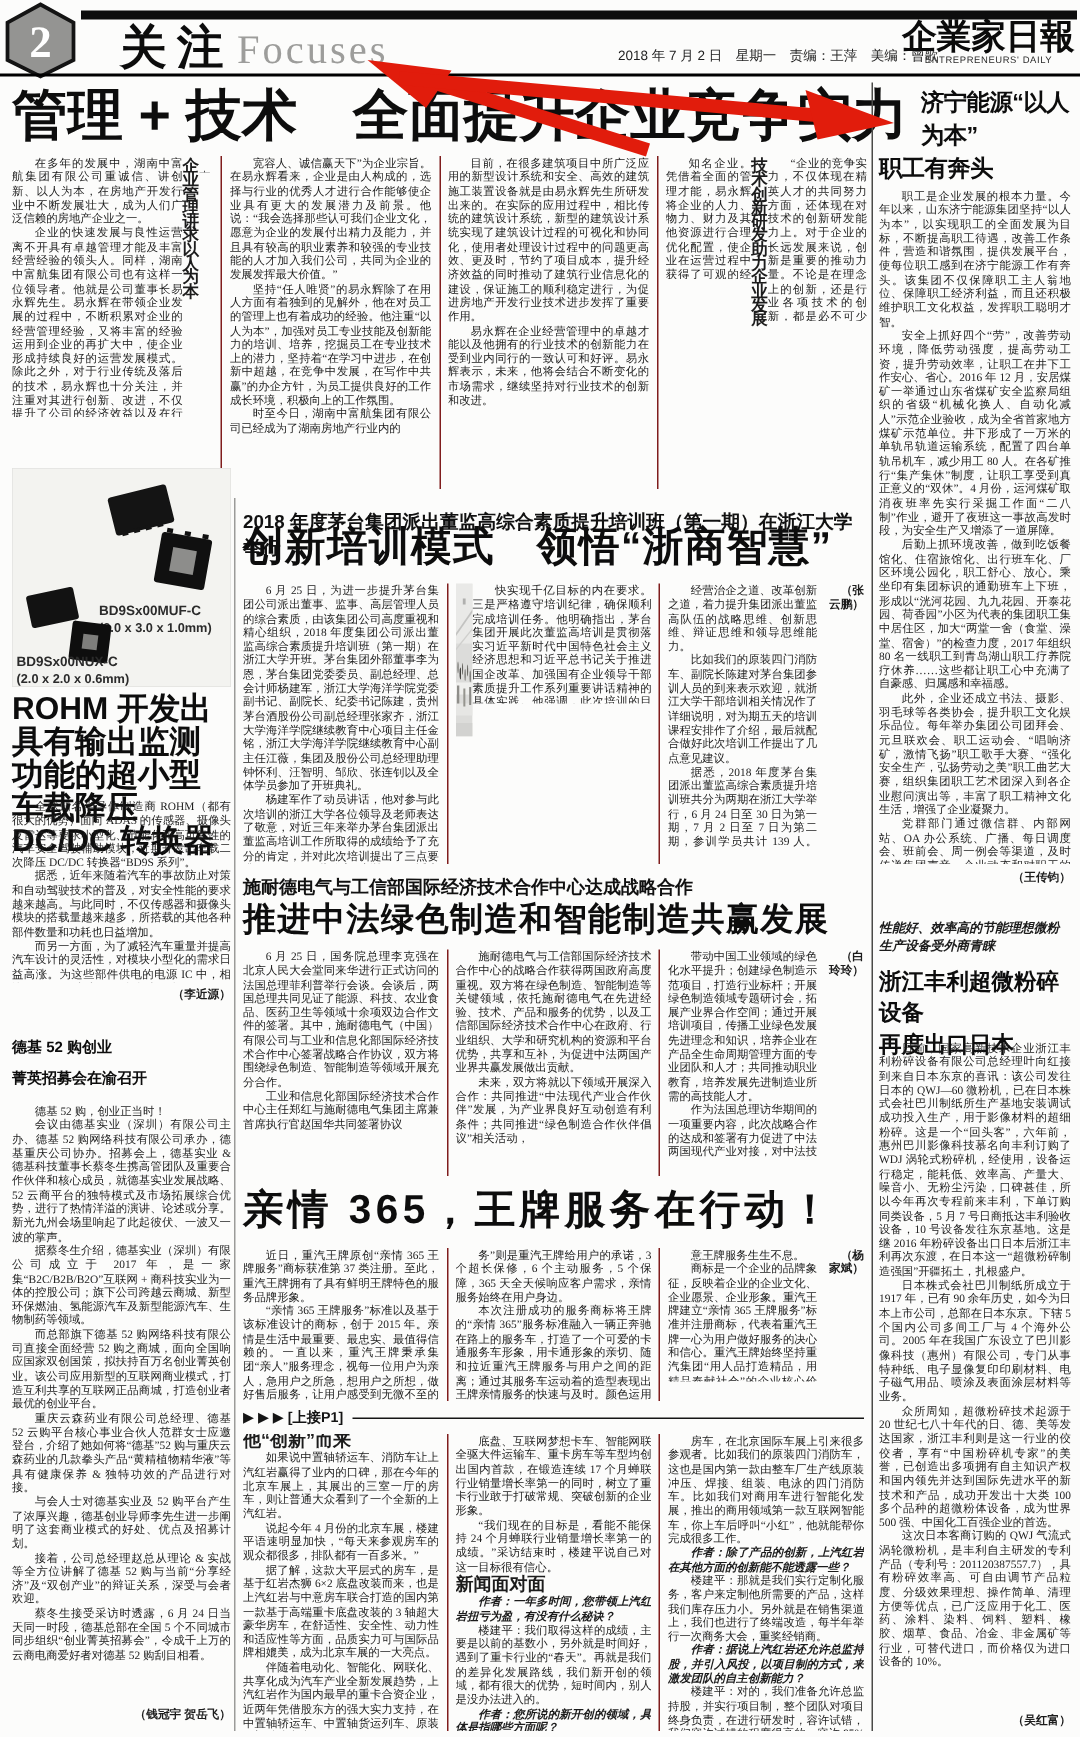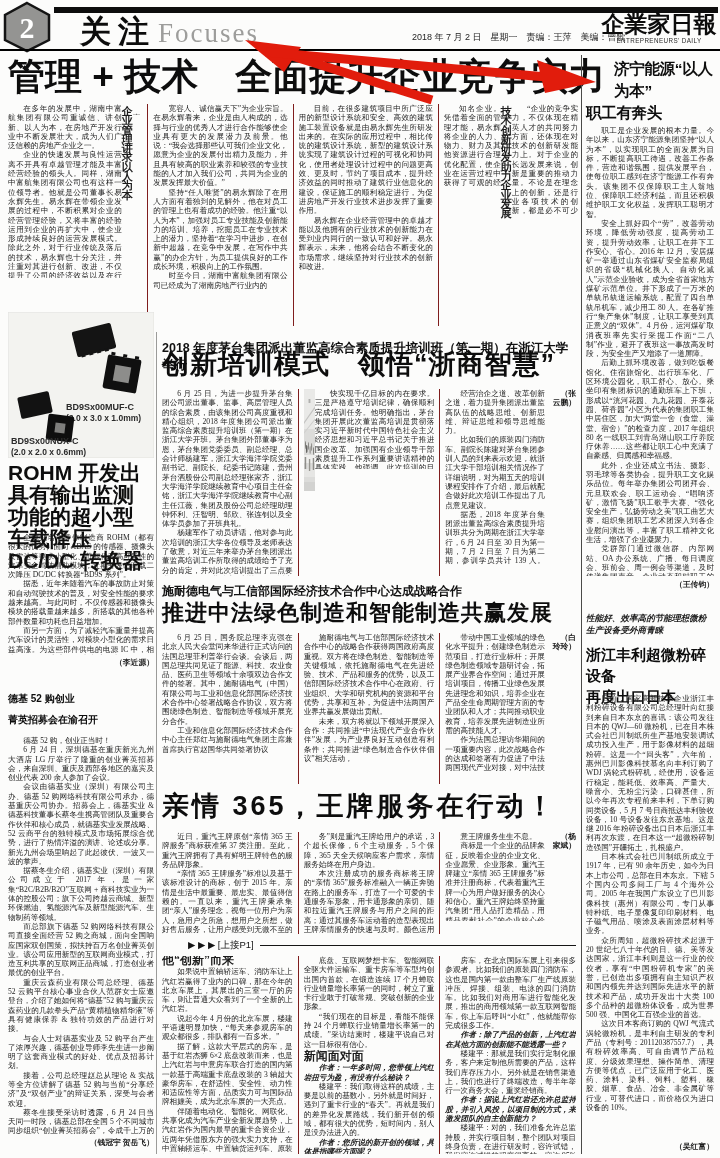--- a/index.html
+++ b/index.html
@@ -130,21 +130,20 @@
   <p>而另一方面，为了减轻汽车重量并提高汽车设计的灵活性，对模块小型化的需求日益高涨。为这些部件供电的电源 IC 中，相比 LDO，效率高且可大电流供电的 DC/DC 转换器不断被采用。</p>
 </div>
 <p class="abs byline" style="left:8px;top:656px;width:146px;">（李近源）</p>
 
 <h2 class="abs h-black" style="left:8px;top:688px;width:146px;font-size:10px;line-height:21px;">
   <span style="display:block;">德基 52 购创业</span>
   <span style="display:block;">菁英招募会在渝召开</span>
 </h2>
 <div class="abs body clip" style="left:8px;top:736px;width:146px;height:398px;">
   <p>德基 52 购，创业正当时！</p>
-  <p>6 月 24 日，深圳德基在重庆新光九州大酒店 LG 厅举行了隆重的创业菁英招募会，来自深圳、重庆及西部各地区的嘉宾及创业代表 200 余人参加了会议。</p>
   <p>会议由德基实业（深圳）有限公司主办、德基 52 购网络科技有限公司承办，德基重庆公司协办。招募会上，德基实业 &amp; 德基科技董事长蔡冬生携高管团队及重要合作伙伴和核心成员，就德基实业发展战略、52 云商平台的独特模式及市场拓展综合优势，进行了热情洋溢的演讲、论述或分享。新光九州会场里响起了此起彼伏、一波又一波的掌声。</p>
   <p>据蔡冬生介绍，德基实业（深圳）有限公司成立于 2017 年，是一家集“B2C/B2B/B2O”互联网 + 商科技实业为一体的控股公司；旗下公司跨越云商城、新型环保燃油、氢能源汽车及新型能源汽车、生物制药等领域。</p>
   <p>而总部旗下德基 52 购网络科技有限公司直接全面经营 52 购之商城，面向全国响应国家双创国策，拟扶持百万名创业菁英创业。该公司应用新型的互联网商业模式，打造互利共享的互联网正品商城，打造创业者最优的创业平台。</p>
   <p>重庆云森药业有限公司总经理、德基 52 云购平台核心事业合伙人范群女士应邀登台，介绍了她如何将“德基”52 购与重庆云森药业的几款拳头产品“黄精植物精华液”等具有健康保养 &amp; 独特功效的产品进行对接。</p>
   <p>与会人士对德基实业及 52 购平台产生了浓厚兴趣，德基创业导师李先生进一步阐明了这套商业模式的好处、优点及招募计划。</p>
   <p>接着，公司总经理赵总从理论 &amp; 实战等全方位讲解了德基 52 购与当前“分享经济”及“双创产业”的辩证关系，深受与会者欢迎。</p>
   <p>蔡冬生接受采访时透露，6 月 24 日当天同一时段，德基总部在全国 5 个不同城市同步组织“创业菁英招募会”，令成千上万的云商电商爱好者对德基 52 购刮目相看。</p>
 </div>
 <p class="abs byline" style="left:8px;top:1136px;width:146px;">（钱冠宇 贺岳飞）</p>
 
@@ -233,21 +232,21 @@
   <div class="col">
     <div class="clip" style="height:89px;">
       <p>意王牌服务生生不息。</p>
       <p>商标是一个企业的品牌象征，反映着企业的企业文化、企业愿景、企业形象。重汽王牌建立“亲情 365 王牌服务”标准并注册商标，代表着重汽王牌一心为用户做好服务的决心和信心。重汽王牌始终坚持重汽集团“用人品打造精品，用精品奉献社会”的企业核心价值观，更号召全体经销商以该标准为准则开展“感动营销，微笑服务”……重汽王牌坚信用户的满意是我们一切工作的核心！</p>
     </div>
     <p class="byline">（杨家斌）</p>
   </div>
 </div>
 
 <div class="abs" style="left:162px;top:939px;width:414px;display:flex;align-items:center;">
-  <span class="sans" style="font-size:9.5px;font-weight:400;color:#141414;white-space:nowrap;margin-left:26px;">▶ ▶ ▶ [上接P1]</span>
+  <span class="sans" style="font-size:9.5px;font-weight:700;color:#141414;white-space:nowrap;">▶ ▶ ▶ [上接P1]</span>
   <span class="jumpline"></span>
 </div>
 
 <div class="abs cols body" style="left:162px;top:956px;width:414px;height:198px;">
   <div class="col">
     <div class="clip" style="height:198px;">
       <h3 class="subhead" style="font-size:12px;margin-top:0;">他“创新”而来</h3>
       <p>如果说中置轴轿运车、消防车让上汽红岩赢得了业内的口碑，那在今年的北京车展上，其展出的三室一厅的房车，则让普通大众看到了一个全新的上汽红岩。</p>
       <p>说起今年 4 月份的北京车展，楼建平语速明显加快，“每天来参观房车的观众都很多，排队都有一百多米。”</p>
       <p>据了解，这款大平层式的房车，是基于红岩杰狮 6×2 底盘改装而来，也是上汽红岩与中意房车联合打造的国内第一款基于高端重卡底盘改装的 3 轴超大豪华房车，在舒适性、安全性、动力性和适应性等方面，品质实力可与国际品牌相媲美，成为北京车展的一大亮点。</p>

